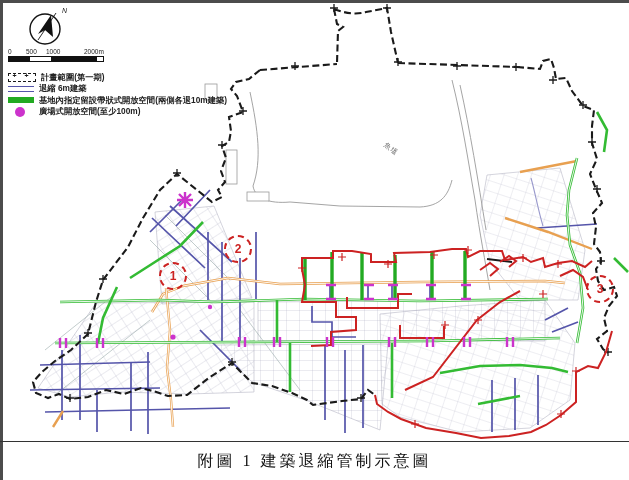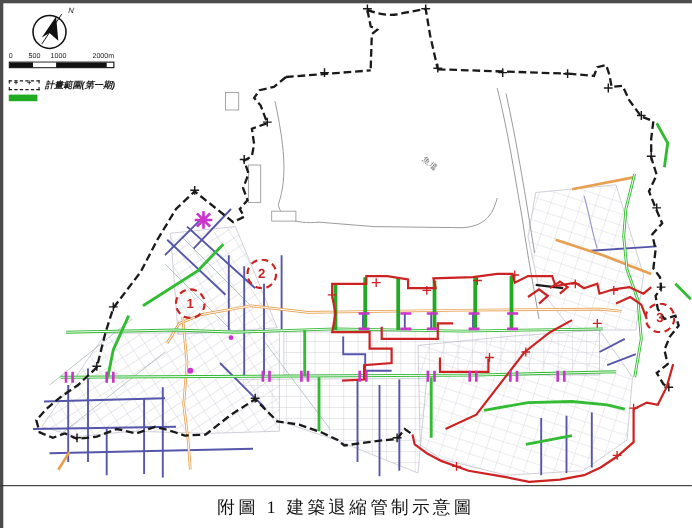--- a/index.html
+++ b/index.html
@@ -34,21 +34,21 @@
   
   .scalebar{position:absolute;left:8px;top:48px;width:96px;height:14px;font-size:6.5px;color:#222;}
   .scalebar .lbls{position:relative;height:7px;}
   .scalebar .lbls span{position:absolute;top:0;}
   .sb-bar{position:relative;margin-top:1px;height:4px;border:1px solid #111;display:flex;}
   .sb-seg{height:100%;}
 
   
   .legend{position:absolute;left:8px;top:72px;width:250px;}
   .lrow{display:flex;align-items:center;height:11.3px;}
-  .lrow .lbl{font-size:8.3px;line-height:9px;margin-left:5px;white-space:nowrap;font-weight:600;color:#222;font-style:italic;}
+  .lrow .lbl{font-size:8.3px;line-height:9px;margin-left:5px;white-space:nowrap;font-weight:600;color:#222;}
   .sw{flex:0 0 26px;width:26px;position:relative;}
   .sw-p1{height:7px;border:1.4px dashed var(--c-phase1,#1a1a1a);}
   .sw-p2{height:7px;border:1.4px dashed var(--c-phase2,#cc2222);}
   .sw-p1::after,.sw-p2::after{content:"+ +";position:absolute;left:0;right:0;top:-2.5px;text-align:center;
      font-size:7px;font-weight:bold;letter-spacing:3px;}
   .sw-p1::after{color:var(--c-phase1,#1a1a1a);}
   .sw-p2::after{color:var(--c-phase2,#cc2222);}
   .sw-g{height:3.4px;border-top:1.6px solid var(--c-setback10,#33bb33);border-bottom:1.6px solid var(--c-setback10,#33bb33);}
   .sw-o{height:3.4px;border-top:1.6px solid var(--c-setback8,#e8a050);border-bottom:1.6px solid var(--c-setback8,#e8a050);}
   .sw-b{height:3.4px;border-top:1.6px solid var(--c-setback6,#5555aa);border-bottom:1.6px solid var(--c-setback6,#5555aa);}
@@ -202,21 +202,32 @@
         <div class="sb-seg" style="width:46px;background:#111"></div>
       </div>
     </div>
 
     <div class="legend">
       <div class="lrow">
         <div class="sw sw-p1"></div>
         <div class="lbl">計畫範圍(第一期)</div>
       </div>
       <div class="lrow">
+        <div class="sw sw-b"></div>
+        <div class="lbl">退縮 6m建築</div>
+      </div>
+      <div class="lrow">
         <div class="sw sw-band"></div>
+        <div class="lbl">基地內指定留設帶狀式開放空間(兩側各退10m建築)</div>
+      </div>
+      <div class="lrow">
+        <div class="sw" style="flex-basis:26px">
+            <div class="sw-dot"></div>
+          </div>
+        <div class="lbl">廣場式開放空間(至少100m)</div>
       </div>
     </div>
 
 
     <div class="water-label">魚塭</div>
 
     <div class="zc" style="left:159px;top:262px">1</div>
     <div class="zc" style="left:224px;top:235px">2</div>
     <div class="zc" style="left:586px;top:275px">3</div>
   </div>

